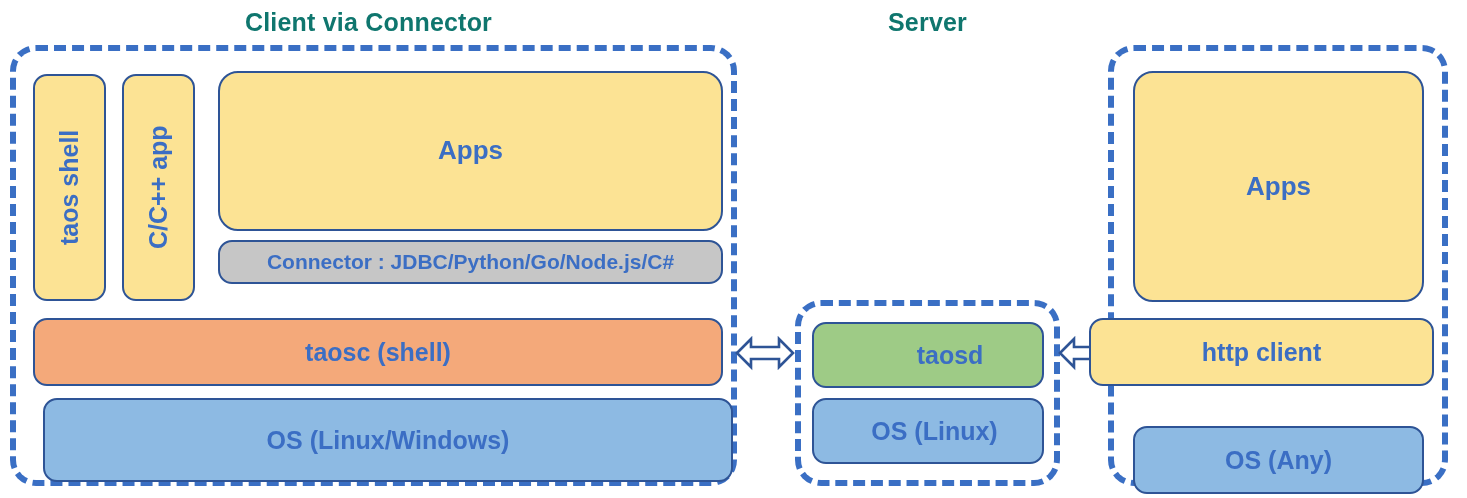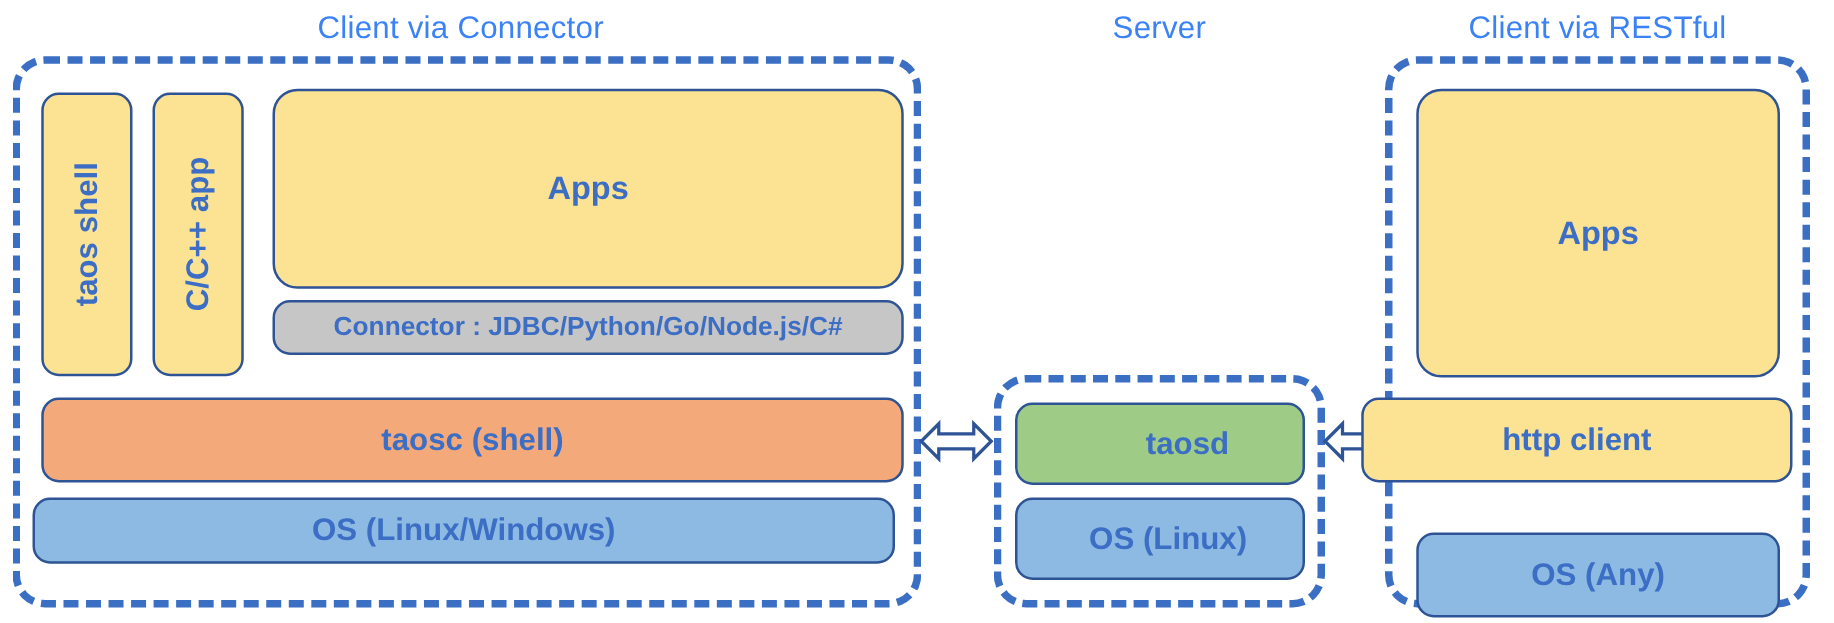--- a/index.html
+++ b/index.html
@@ -14,22 +14,22 @@
     position: relative;
     width: 1467px;
     height: 498px;
     background: #ffffff;
     overflow: hidden;
   }
 
   
   .section-title {
     position: absolute;
-    color: #3b82f6;
-    font-weight: normal;
+    color: #0f766e;
+    font-weight: bold;
     font-size: 25px;
     letter-spacing: 0.2px;
     text-align: center;
     white-space: nowrap;
     line-height: 1;
   }
 
   
   .dashed-panel {
     position: absolute;
@@ -72,35 +72,34 @@
 </style>
 </head>
 <body>
 
 <div id="canvas">
 
   <div class="section-title" style="left:0px; top:10px; width:737px;">Client via Connector</div>
 
   <div class="section-title" style="left:795px; top:10px; width:265px;text-align:center;">Server</div>
 
-  <div class="section-title" style="left:1108px; top:10px; width:340px;">Client via RESTful</div>
 
   <div class="dashed-panel" style="left:10px; top:45px; width:727px; height:441px;"></div>
 
   <div class="box yellow vertical" style="left:33px; top:74px; width:73px; height:227px; font-size:25px;">taos shell</div>
 
   <div class="box yellow vertical" style="left:122px; top:74px; width:73px; height:227px; font-size:25px;">C/C++ app</div>
 
   <div class="box yellow" style="left:218px; top:71px; width:505px; height:160px; font-size:26px; border-radius:20px;">Apps</div>
 
   <div class="box gray" style="left:218px; top:240px; width:505px; height:44px; font-size:21px;">Connector : JDBC/Python/Go/Node.js/C#</div>
 
   <div class="box orange" style="left:33px; top:318px; width:690px; height:68px; font-size:25px;">taosc (shell)</div>
 
-  <div class="box blue" style="left:26px; top:398px; width:690px; height:53px; font-size:25px;">OS (Linux/Windows)</div>
+  <div class="box blue" style="left:43px; top:398px; width:690px; height:84px; font-size:25px;">OS (Linux/Windows)</div>
 
   <div class="arrow" style="left:735px; top:330px;">
     <svg width="60" height="46" viewBox="0 0 60 46">
       <path d="M 2 23 L 16 9 L 16 17 L 44 17 L 44 9 L 58 23 L 44 37 L 44 29 L 16 29 L 16 37 Z" fill="#ffffff" stroke="#2E5496" stroke-width="2.6" stroke-linejoin="miter"></path>
     </svg>
   </div>
 
   <div class="dashed-panel" style="left:795px; top:300px; width:265px; height:186px;"></div>
 
   <div class="box green" style="left:812px; top:322px; width:232px; height:66px; font-size:25px;">taosd</div>

